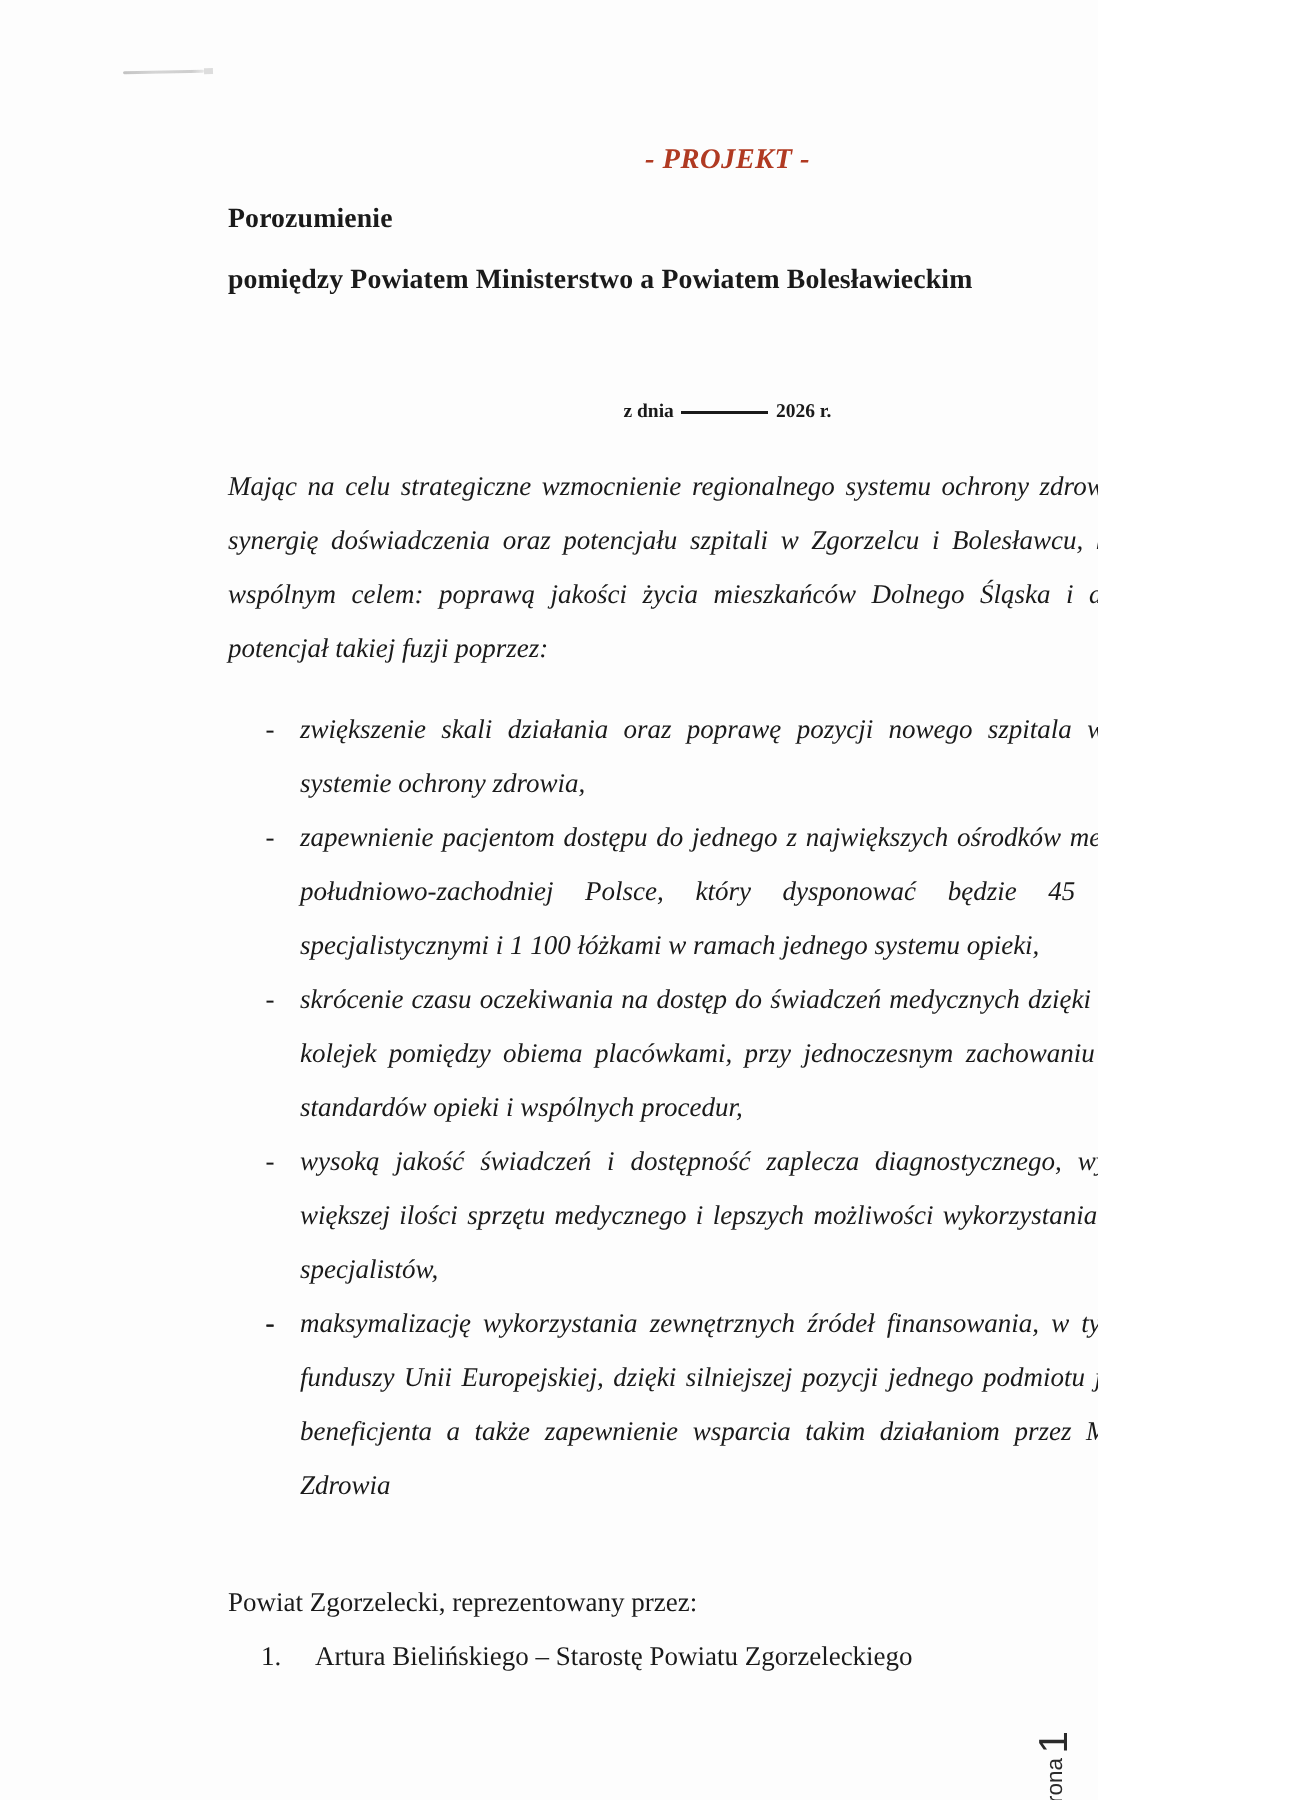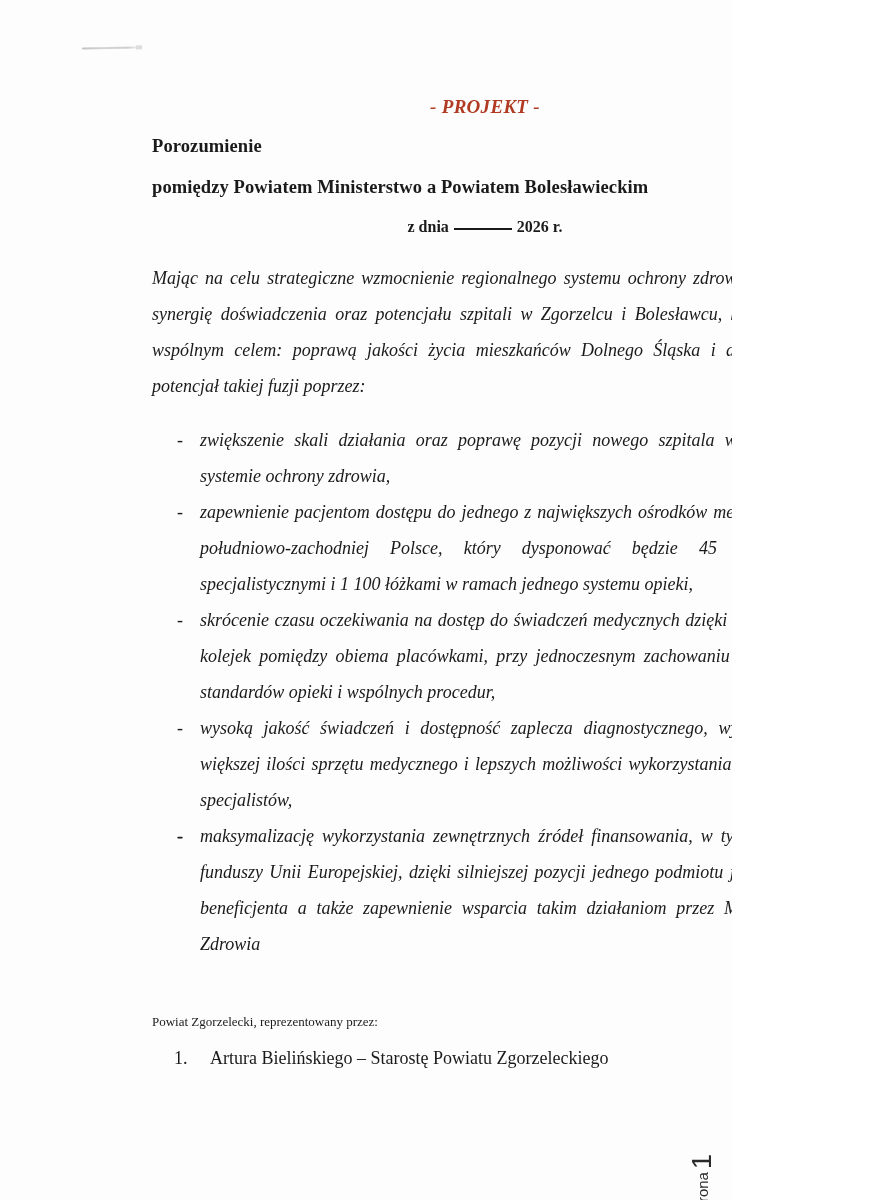--- a/index.html
+++ b/index.html
@@ -63,22 +63,22 @@
     margin-top: 18px;
     letter-spacing: .1px;
   }
   .title-line.wide {
     margin-top: 20px;
     font-size: 18.5px;
   }
   .date-line {
     text-align: center;
     font-weight: bold;
-    font-size: 16px;
-    margin-top: 20px;
+    font-size: 13px;
+    margin-top: 68px;
   }
   .date-line .blank {
     display: inline-block;
     width: 58px;
     border-bottom: 2.2px solid #1a1a1a;
     margin: 0 5px;
     vertical-align: 2px;
   }
   .subject-line {
     text-align: center;
@@ -121,21 +121,21 @@
   }
   .bullets li.nojustify {
     text-align: left;
   }
 
   
   .signatories {
     margin-top: 42px;
   }
   .party-line {
-    font-size: 13px;
+    font-size: 18px;
     line-height: 36px;
     font-style: normal;
   }
   .numbered {
     margin: 0;
     padding: 0;
     list-style: none;
   }
   .numbered li {
     position: relative;

